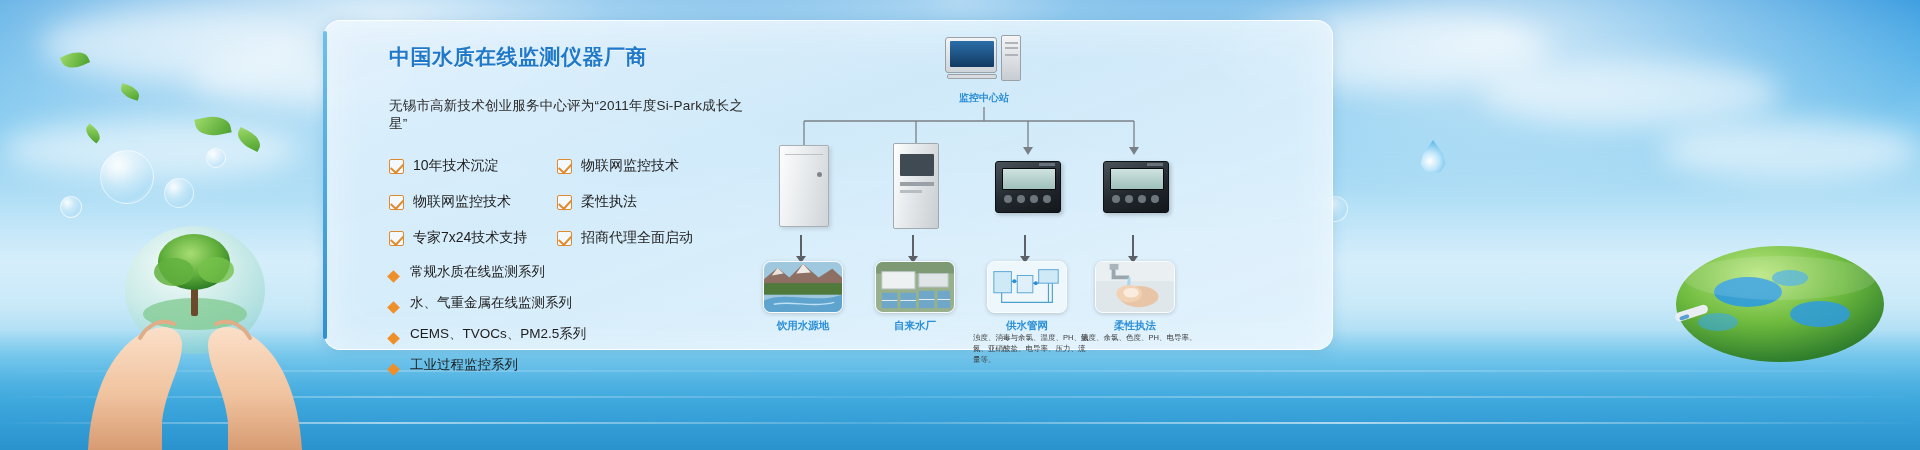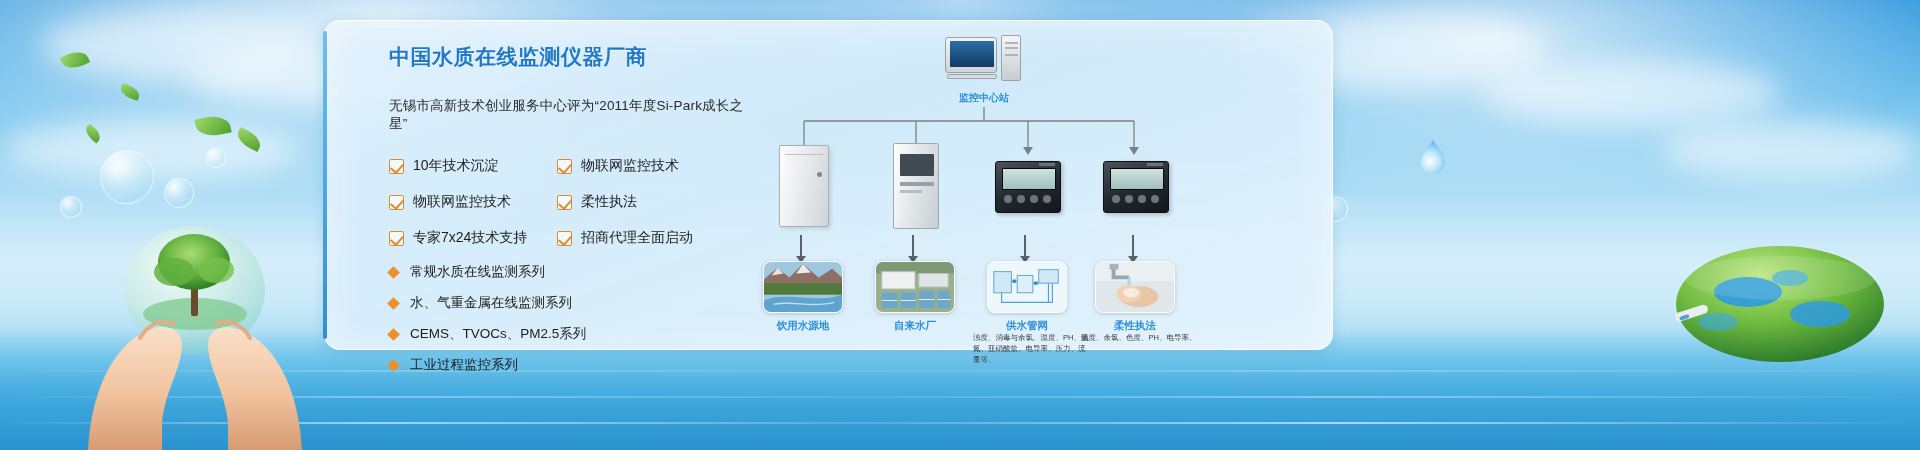--- a/index.html
+++ b/index.html
@@ -74,21 +74,21 @@
     width:6px; height:10px; border:solid #e08a2e;
     border-width: 0 2px 2px 0; transform: rotate(42deg);
   }
   .check-label { font-size:14px; color:#1d1d1d; white-space:nowrap; }
 
   .blue-head {
     margin-top: 36px; font-size: 19.5px; font-weight:bold; color:#1f86d4;
     letter-spacing: 0.5px; text-shadow: 0 1px 0 rgba(255,255,255,0.65);
   }
   .bullets { margin-top: 16px; display:flex; flex-direction:column; gap:13px; }
-  .bullet-item { display:flex; align-items:center; gap:12px; }
+  .bullet-item { display:flex; align-items:flex-end; gap:12px; }
   .diamond {
     width:9px; height:9px; flex:0 0 9px; background:#ef8f2a; transform: rotate(45deg);
   }
   .bullet-label { font-size:13.5px; color:#1d1d1d; white-space:nowrap; }
 
   
   #diagram { position:absolute; left:424px; top:12px; width:470px; height:310px; }
 
   .pc { position:absolute; left:196px; top:4px; width:78px; height:48px; }
   .pc .mon {

